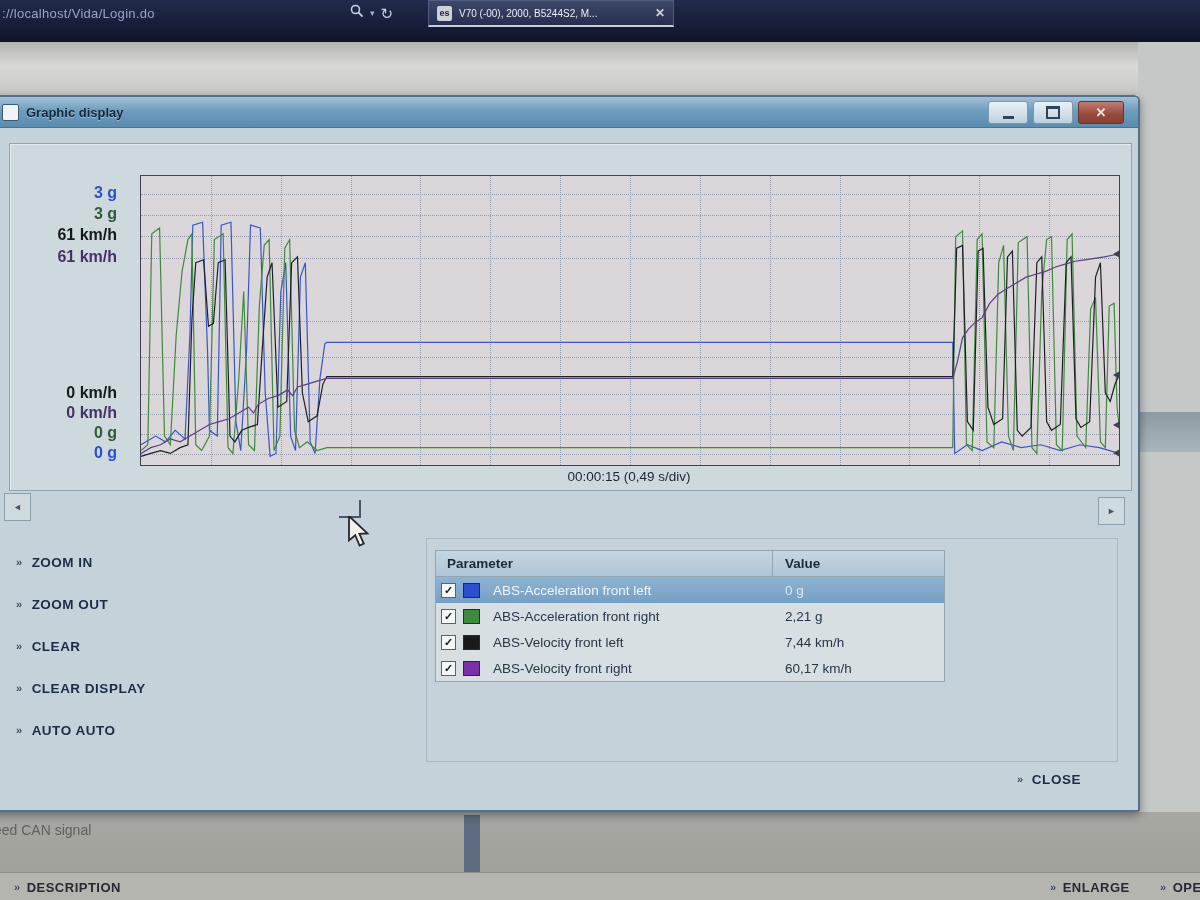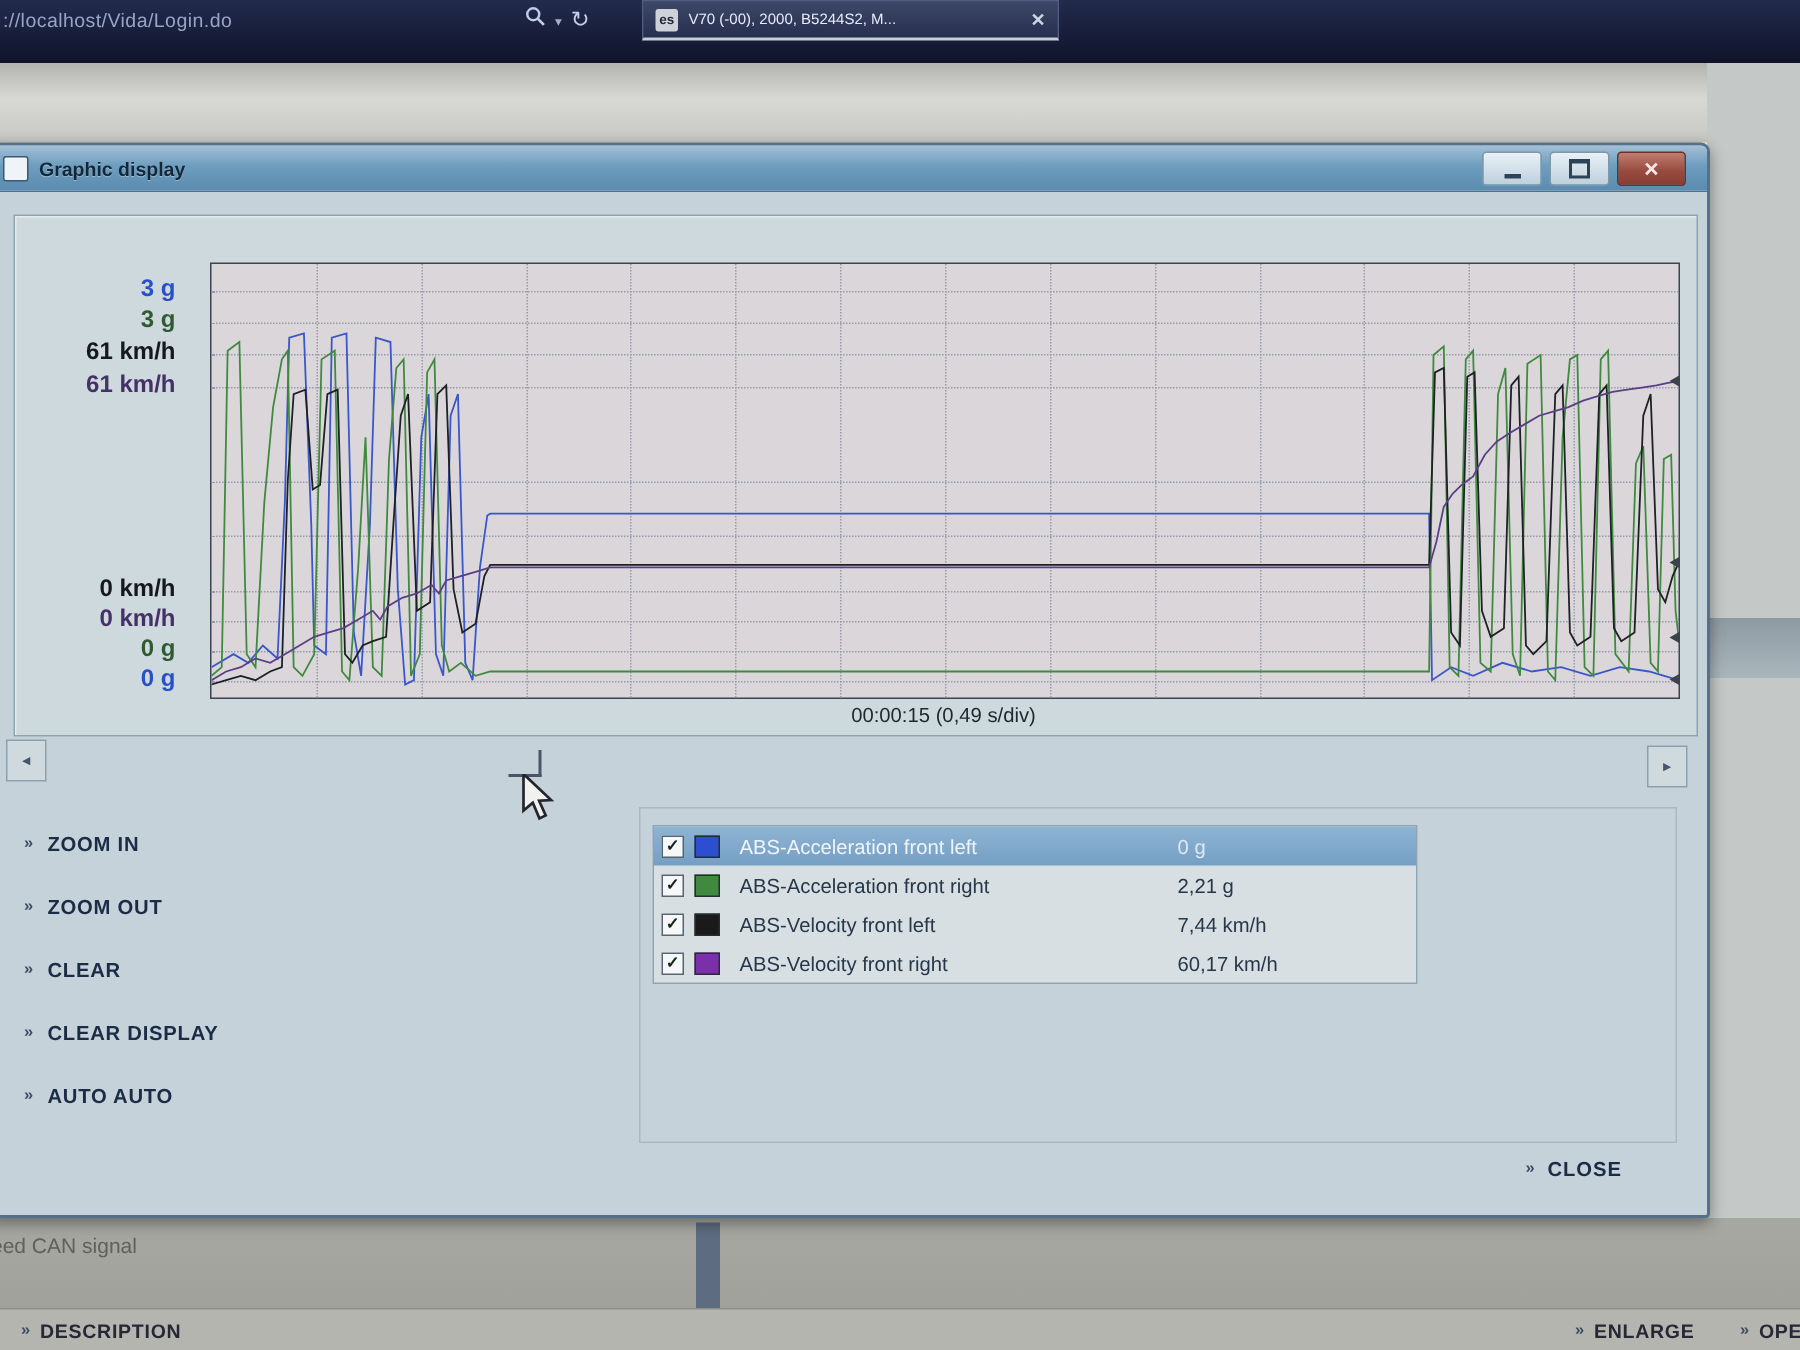--- a/index.html
+++ b/index.html
@@ -6,21 +6,21 @@
   .screen{position:relative;width:1200px;height:900px;overflow:hidden;
     font-family:Liberation Sans, sans-serif;background:#fef9c3;}
 
   
   .browser-bar{position:absolute;left:0;top:0;width:1200px;height:42px;
     background:linear-gradient(180deg,#232b4c,#171d38 60%,#10142a);}
   .address-text{position:absolute;left:2px;top:6px;font-size:13px;color:#aebbdd;opacity:.85;letter-spacing:.3px;}
   .addr-icons{position:absolute;left:350px;top:4px;display:flex;align-items:center;gap:6px;color:#c3cee8;}
   .caret{font-size:9px;color:#9fb0d4;}
   .refresh{font-size:15px;line-height:15px;color:#c3cee8;}
-  .tab{position:absolute;left:428px;top:0;width:278px;height:27px;
+  .tab{position:absolute;left:428px;top:0;width:246px;height:27px;
     background:linear-gradient(180deg,#3d4768,#272f50);border:1px solid #525c80;border-bottom:2px solid #c9cdd6;
     display:flex;align-items:center;padding:0 8px;box-sizing:border-box;}
   .favicon{width:15px;height:15px;background:#cdd1d8;border-radius:2px;color:#23283a;
     font-size:9px;font-weight:bold;display:flex;align-items:center;justify-content:center;flex:0 0 auto;}
   .tab-title{color:#e8ecf6;font-size:10px;margin-left:7px;white-space:nowrap;overflow:hidden;}
   .tab-close{margin-left:auto;color:#ced4e2;font-size:12px;font-weight:bold;}
 
   
   .page-band{position:absolute;left:0;top:42px;width:1200px;height:53px;
     background:linear-gradient(180deg,#b3b3af,#d8d8d4 45%,#c7c7c3);}
@@ -251,20 +251,24 @@
           <span>CLEAR DISPLAY</span>
         </div>
         <div class="link-btn">
           <span class="bullet">»</span>
           <span>AUTO AUTO</span>
         </div>
       </div>
 
     <div class="table-panel">
       <div class="param-table">
+        <div class="thead">
+          <div class="th-param">Parameter</div>
+          <div class="th-value">Value</div>
+        </div>
         <div id="param-rows">
             <div class="trow selected">
               <div class="p-cell">
                 <div class="checkbox">✓</div>
                 <div class="swatch" style="background: rgb(44, 79, 208);"></div>
                 <span class="p-label">ABS-Acceleration front left</span>
               </div>
               <div class="v-cell">0 g</div>
             </div>
             <div class="trow">

